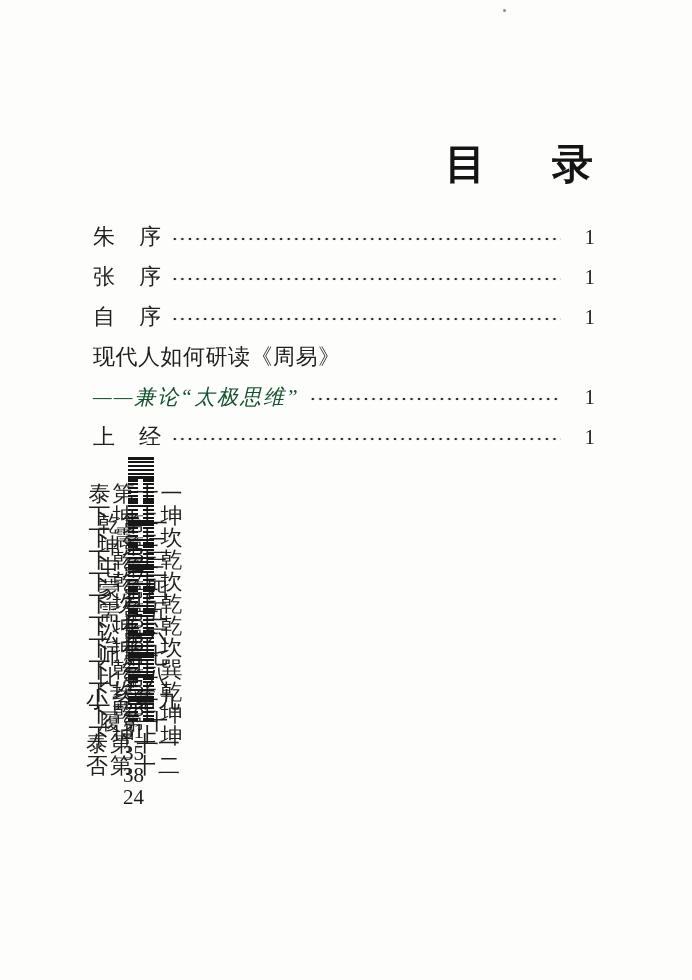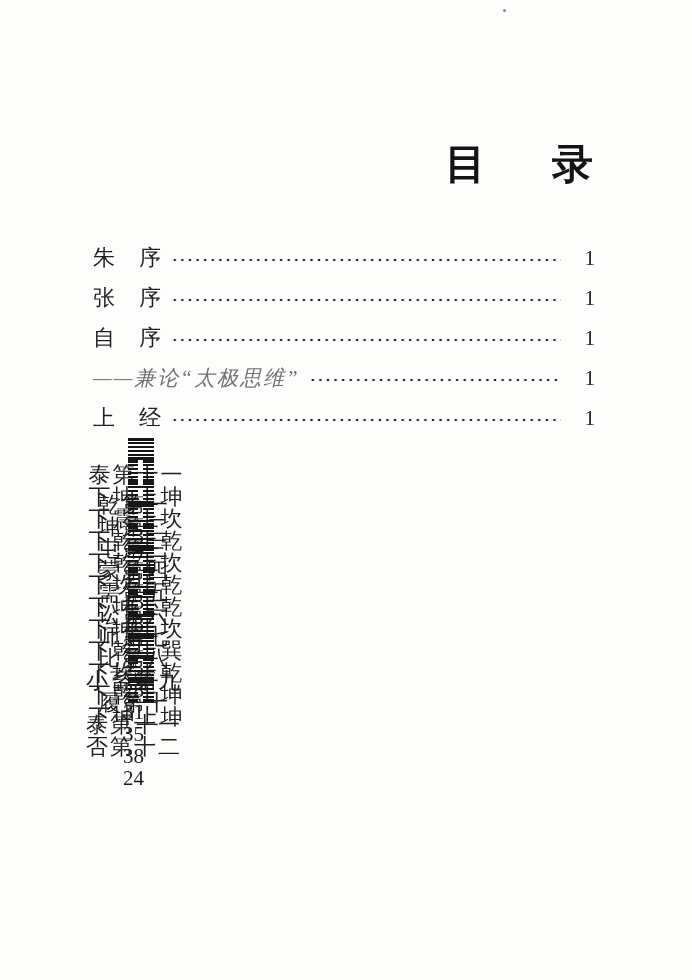--- a/index.html
+++ b/index.html
@@ -12,30 +12,30 @@
   .speck{
     position:absolute;left:503px;top:9px;width:3px;height:3px;
     background:#8a8a8a;border-radius:50%;
   }
   .title{
     position:absolute;top:144px;left:445px;width:148px;
     display:flex;justify-content:space-between;
     font-size:41px;font-weight:bold;color:#141414;line-height:1;
   }
   .toc{
-    position:absolute;left:93px;top:238px;width:502px;
+    position:absolute;left:93px;top:217px;width:502px;
   }
   .row{
     height:40px;display:flex;align-items:center;
     font-size:22px;white-space:nowrap;
   }
   .row .label{letter-spacing:1px;}
   .row.heading .label{letter-spacing:0.5px;}
   .row.subtitle .label{
-    font-style:italic;font-size:21px;letter-spacing:2px;color:#737373;
+    font-style:italic;font-size:21px;letter-spacing:2px;color:#14532d;
   }
   .hexagram{
     width:26px;height:22px;flex:none;margin-left:23px;
     display:flex;flex-direction:column;justify-content:space-between;
   }
   .hline{height:2.6px;display:flex;justify-content:space-between;}
   .hline .seg{height:100%;background:#161616;}
   .hline.solid .seg{width:100%;}
   .hline.broken .seg{width:42%;}
   .trigram{margin-left:15px;letter-spacing:2px;}
@@ -70,20 +70,23 @@
     <div class="row front">
       <span class="label">张　序</span>
       <span class="dots"></span>
       <span class="page-num">1</span>
     </div>
     <div class="row front">
       <span class="label">自　序</span>
       <span class="dots"></span>
       <span class="page-num">1</span>
     </div>
+    <div class="row heading">
+      <span class="label">现代人如何研读《周易》</span>
+    </div>
     <div class="row subtitle">
       <span class="label">——兼论“太极思维”</span>
       <span class="dots"></span>
       <span class="page-num">1</span>
     </div>
     <div class="row front">
       <span class="label">上　经</span>
       <span class="dots"></span>
       <span class="page-num">1</span>
     </div>

